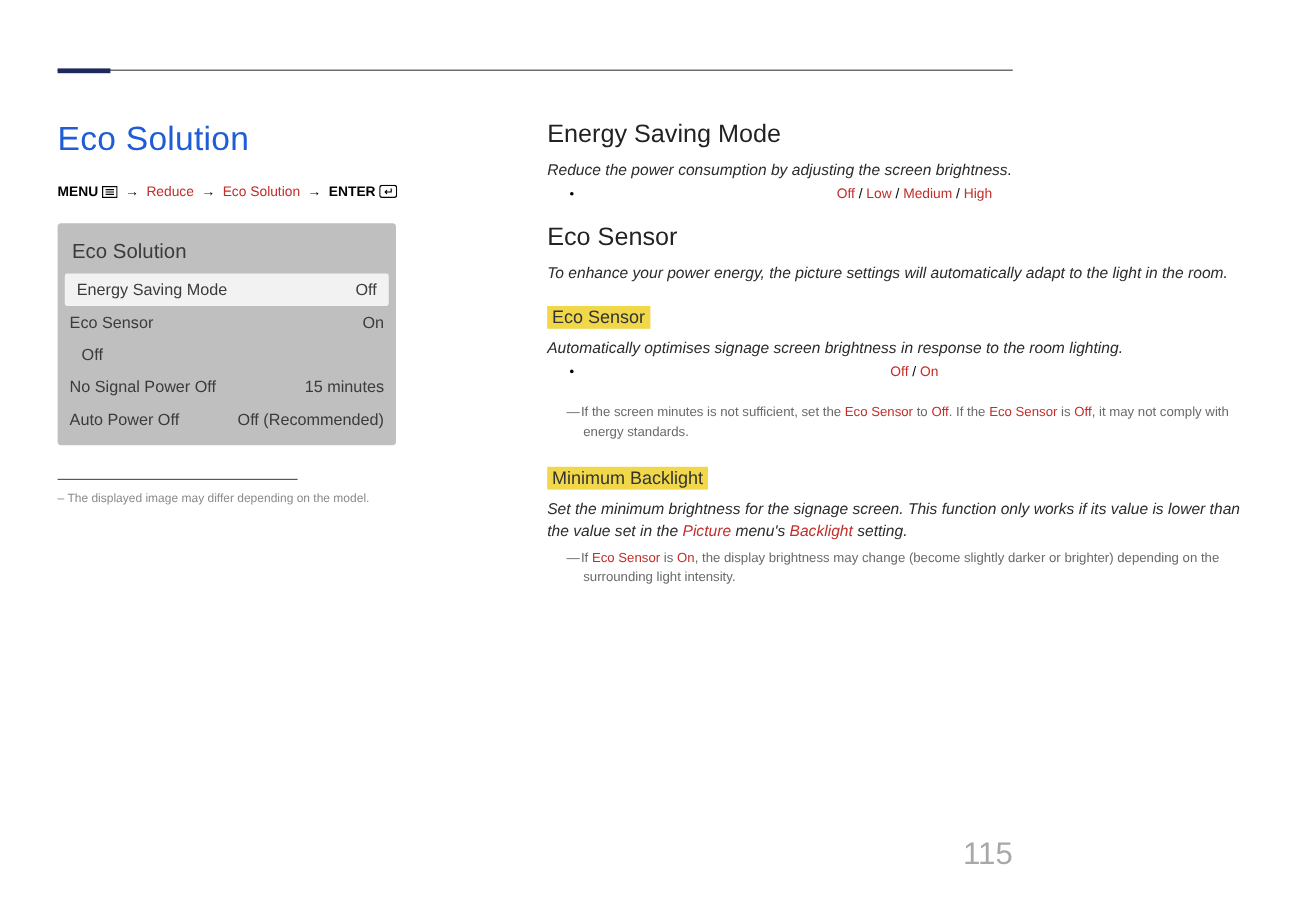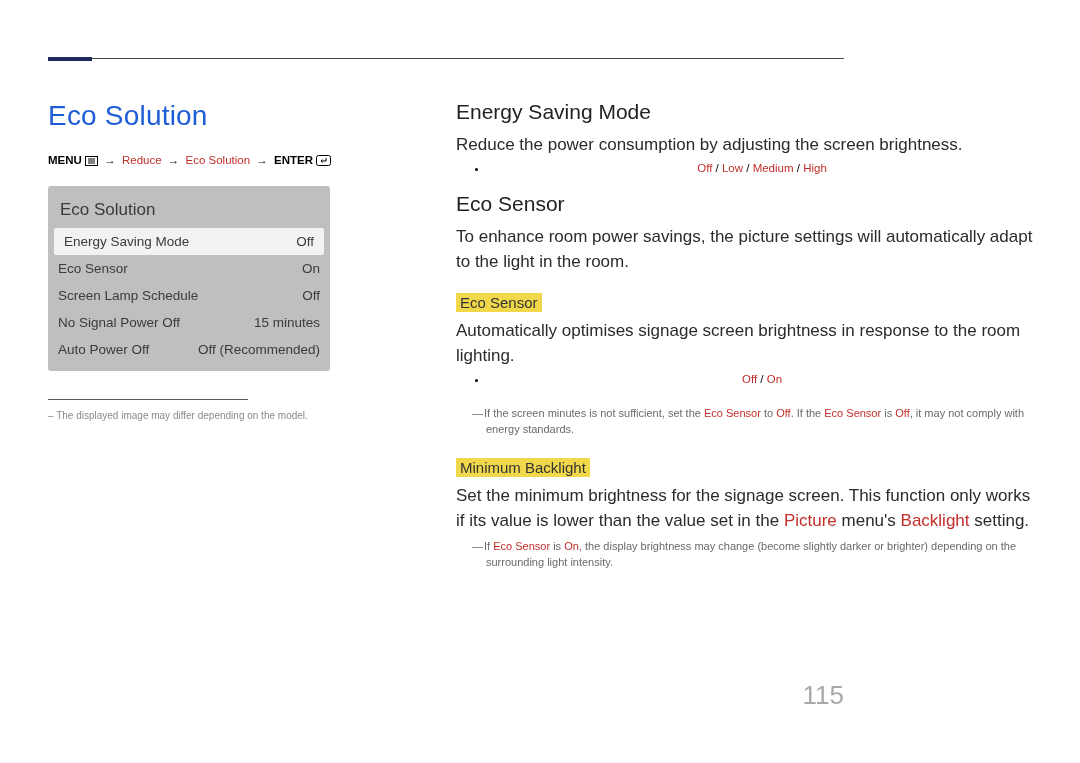--- a/index.html
+++ b/index.html
@@ -109,24 +109,25 @@
     content: "–  ";
   }
   h2.sect {
     font-size: 21px;
     font-weight: 400;
     color: #222;
     margin: 0 0 8px 0;
   }
   h2.sect + p.lead { margin-top: 6px; }
   p.lead {
-    font-size: 17px;
+    font-size: 13px;
     color: #2b2b2b;
     margin: 0 0 4px 0;
     line-height: 1.5;
+    font-style: italic;
   }
   ul.opts {
     list-style: disc;
     margin: 4px 0 18px 0;
     padding-left: 32px;
     font-size: 11.5px;
     text-align: center;
   }
   ul.opts li { color: #000; }
   .red { color: #c22e2a; }
@@ -148,21 +149,21 @@
     text-indent: -14px;
   }
   .dash-note::before {
     content: "―  ";
     letter-spacing: -1px;
   }
   .dash-note .red { color: #c22e2a; }
   .pgnum {
     position: absolute;
     right: 48px;
-    bottom: 52px;
+    bottom: 36px;
     font-size: 26px;
     color: #a8a8a8;
     font-weight: 300;
   }
 </style>
 </head>
 <body>
 
 <div class="page">
 
@@ -203,21 +204,20 @@
       <div id="osd-rows">
           <div class="osd-row sel sel-row">
             <span class="label">Energy Saving Mode</span>
             <span class="val">Off</span>
           </div>
           <div class="osd-row">
             <span class="label">Eco Sensor</span>
             <span class="val">On</span>
           </div>
           <div class="osd-row">
-            <span class="label">Screen Lamp Schedule</span>
             <span class="val">Off</span>
           </div>
           <div class="osd-row">
             <span class="label">No Signal Power Off</span>
             <span class="val">15 minutes</span>
           </div>
           <div class="osd-row">
             <span class="label">Auto Power Off</span>
             <span class="val">Off (Recommended)</span>
           </div>
@@ -230,21 +230,21 @@
 
   <div class="right-col">
 
     <h2 class="sect">Energy Saving Mode</h2>
     <p class="lead">Reduce the power consumption by adjusting the screen brightness.</p>
     <ul class="opts">
       <li><span id="energy-opts"><span class="red">Off</span> / <span class="red">Low</span> / <span class="red">Medium</span> / <span class="red">High</span></span></li>
     </ul>
 
     <h2 class="sect">Eco Sensor</h2>
-    <p class="lead">To enhance room power savings, the picture settings will automatically adapt to the light in the room.</p>
+    <p class="lead">To enhance your power energy, the picture settings will automatically adapt to the light in the room.</p>
 
     <div style="height:8px"></div>
     <span class="hl">Eco Sensor</span>
     <p class="lead">Automatically optimises signage screen brightness in response to the room lighting.</p>
     <ul class="opts" style="margin-bottom:20px">
       <li><span id="ecosensor-opts"><span class="red">Off</span> / <span class="red">On</span></span></li>
     </ul>
     <p class="dash-note">
       <span>If the screen minutes is not sufficient, set the </span><span class="red">Eco Sensor</span><span> to </span><span class="red">Off</span><span>. If the </span><span class="red">Eco Sensor</span><span> is </span><span class="red">Off</span><span>, it may not comply with energy standards.</span>
     </p>

